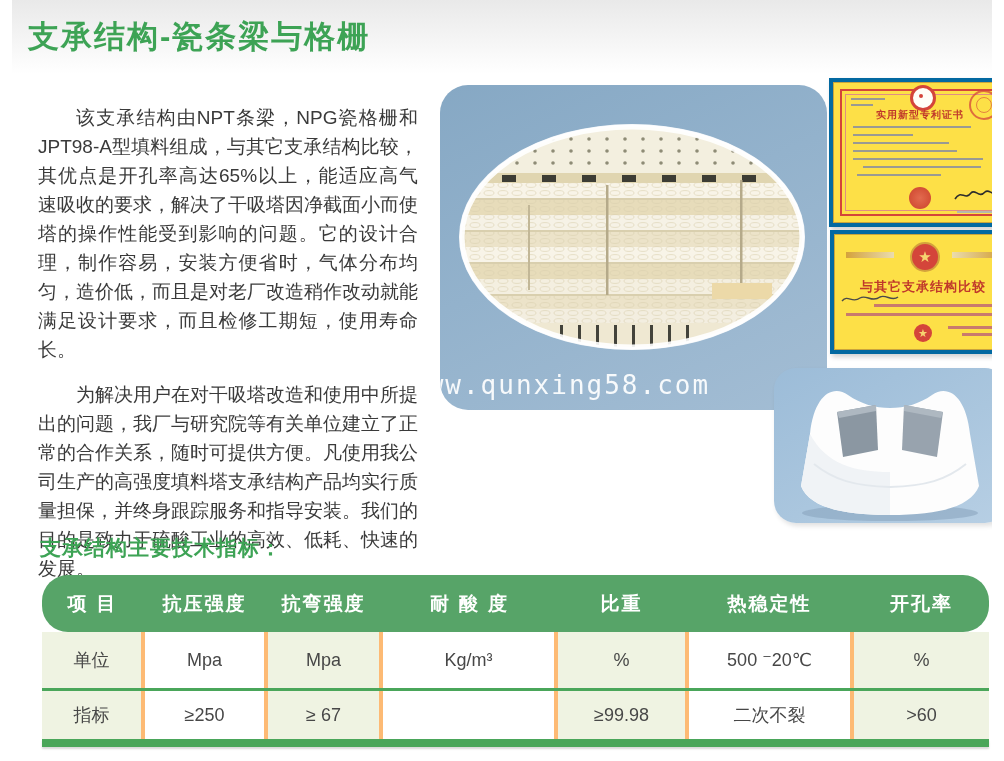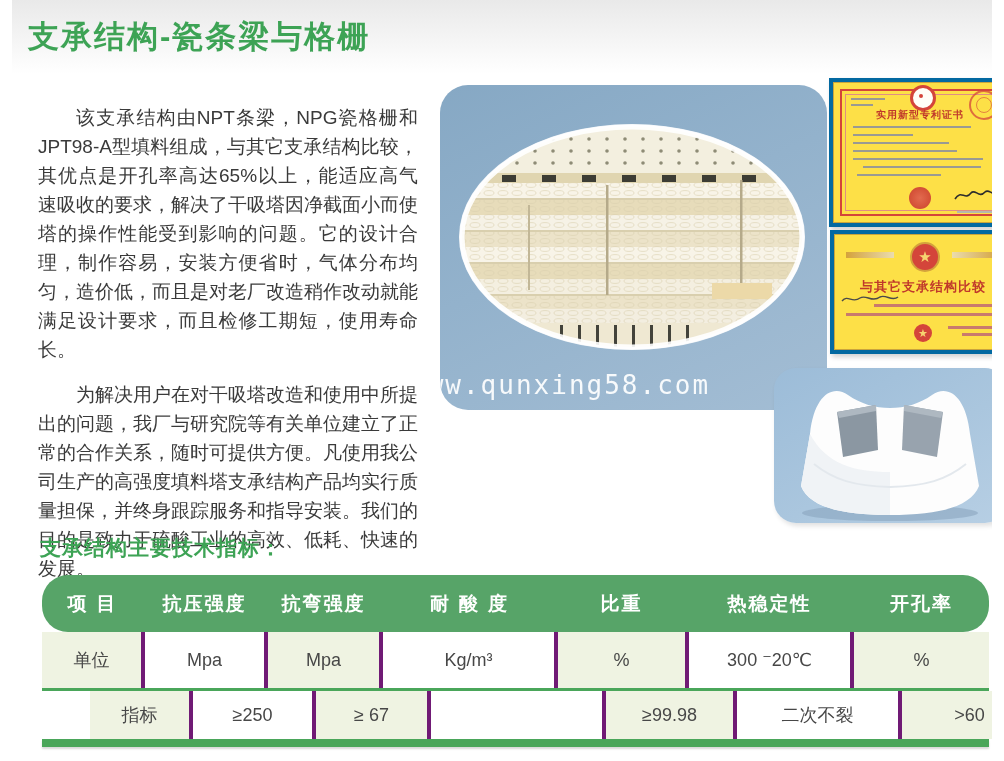--- a/index.html
+++ b/index.html
@@ -61,26 +61,26 @@
     box-shadow:2px 3px 5px rgba(0,0,0,0.12);}
   
   .section-title{position:absolute;left:28px;top:534px;font-size:21px;font-weight:bold;
     color:#3da355;letter-spacing:1px;}
   
   .spec-table{position:absolute;left:30px;top:575px;width:947px;}
   .thead,.trow{display:grid;grid-template-columns:99px 119px 111px 171px 127px 161px 135px;gap:4px;}
   .thead{background:#57a468;height:57px;align-items:center;border-radius:26px;}
   .thead .h{color:#ffffff;font-weight:bold;font-size:19px;text-align:center;letter-spacing:2px;}
   .thead .h:nth-child(1),.thead .h:nth-child(4){letter-spacing:10px;text-indent:10px;}
-  .trow{background:#701a75;}
+  .trow{background:#fdba74;}
   .trow .c{display:flex;align-items:center;justify-content:center;font-size:18px;
     color:#474747;background:#eff3e2;}
   .trow .c:nth-child(even){background:#ffffff;}
   .trow.r1{height:56px;}
-  .trow.r2{height:48px;margin-left:48px;}
+  .trow.r2{height:48px;}
   .row-divider{height:3px;background:#4aa65a;}
   .bottom-bar{height:8px;background:#4aa65a;box-shadow:0 2px 2px rgba(0,0,0,0.15);}
 </style>
 </head>
 <body>
 
 <div class="page">
   <div class="topfade"></div>
 
   <div class="page-title">支承结构-瓷条梁与格栅</div>
@@ -213,21 +213,21 @@
       <div class="h">比重</div>
       <div class="h">热稳定性</div>
       <div class="h">开孔率</div>
     </div>
     <div class="trow r1">
       <div class="c">单位</div>
       <div class="c">Mpa</div>
       <div class="c">Mpa</div>
       <div class="c">Kg/m³</div>
       <div class="c">%</div>
-      <div class="c">300 ⁻20℃</div>
+      <div class="c">500 ⁻20℃</div>
       <div class="c">%</div>
     </div>
     <div class="row-divider"></div>
     <div class="trow r2">
       <div class="c">指标</div>
       <div class="c">≥250</div>
       <div class="c">≥ 67</div>
       <div class="c"></div>
       <div class="c">≥99.98</div>
       <div class="c">二次不裂</div>

